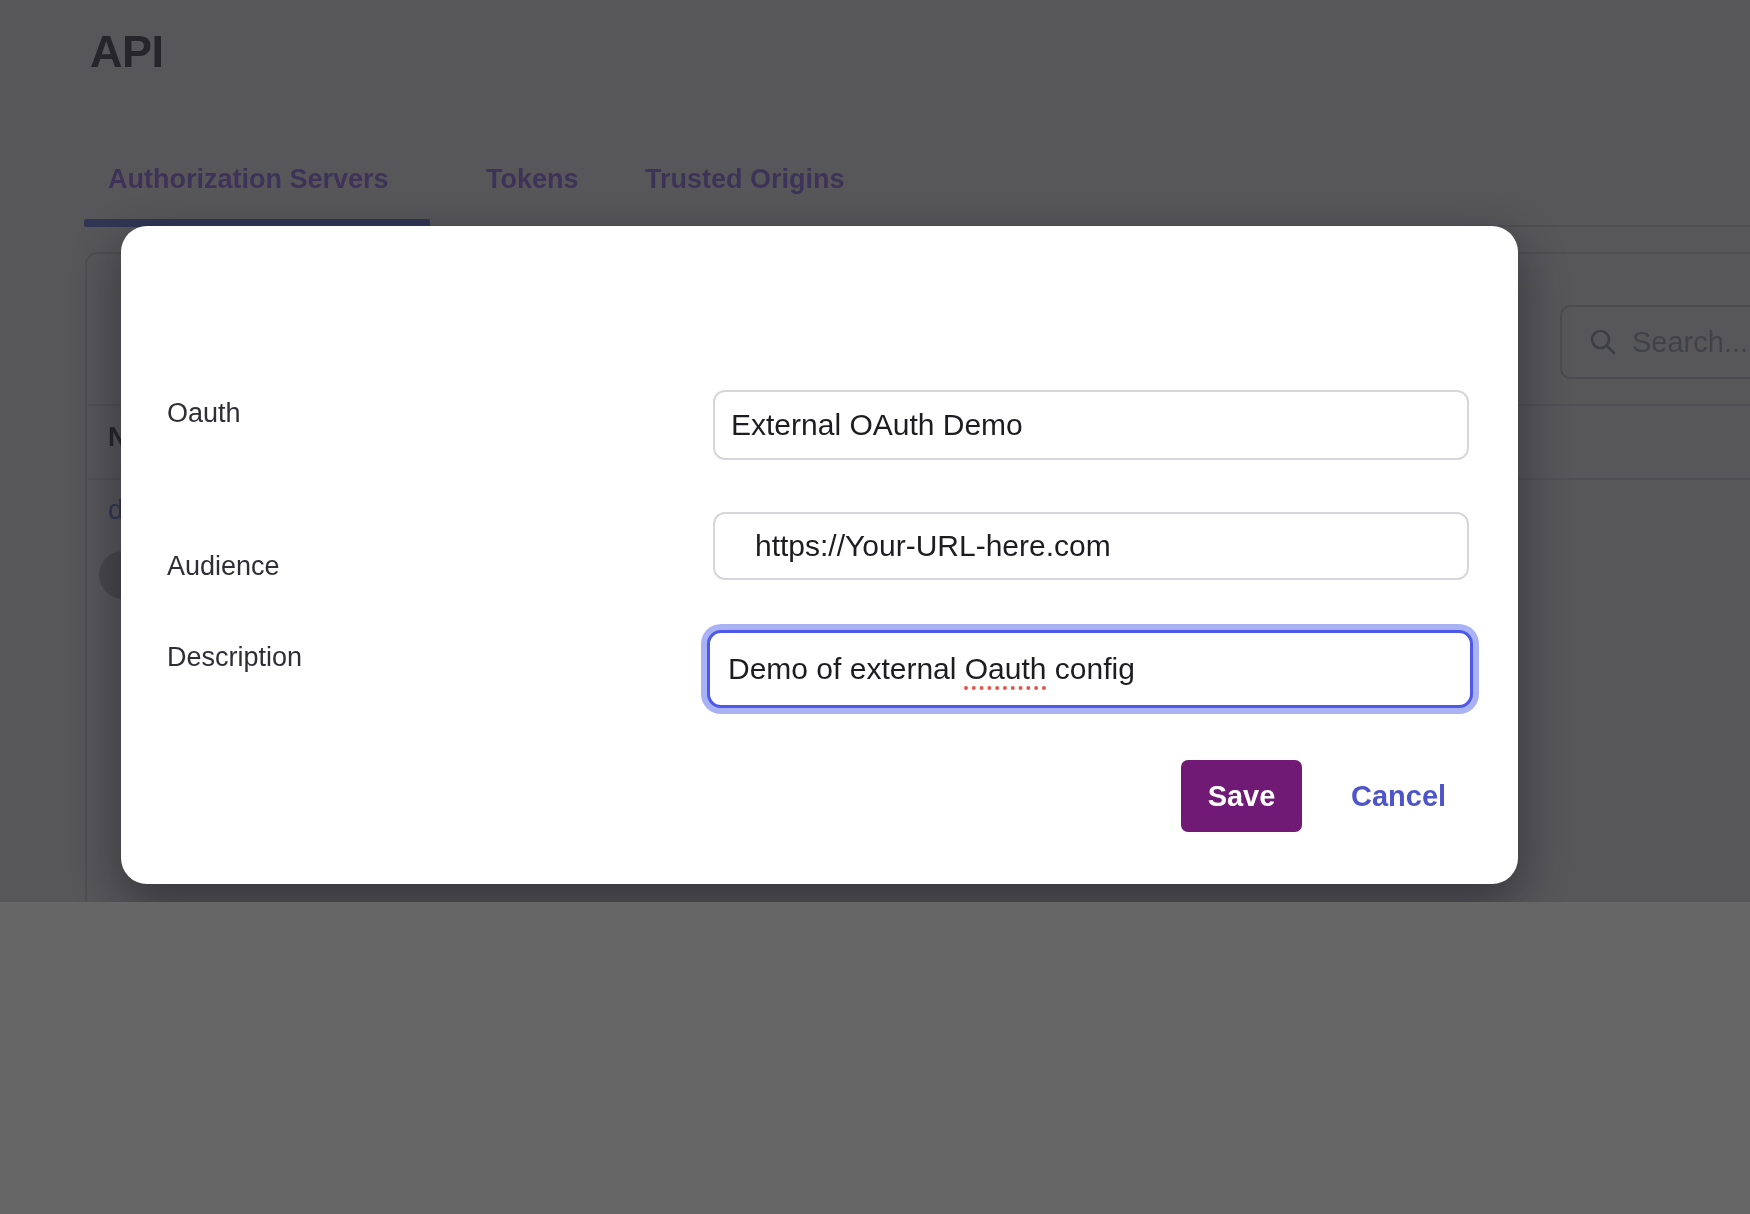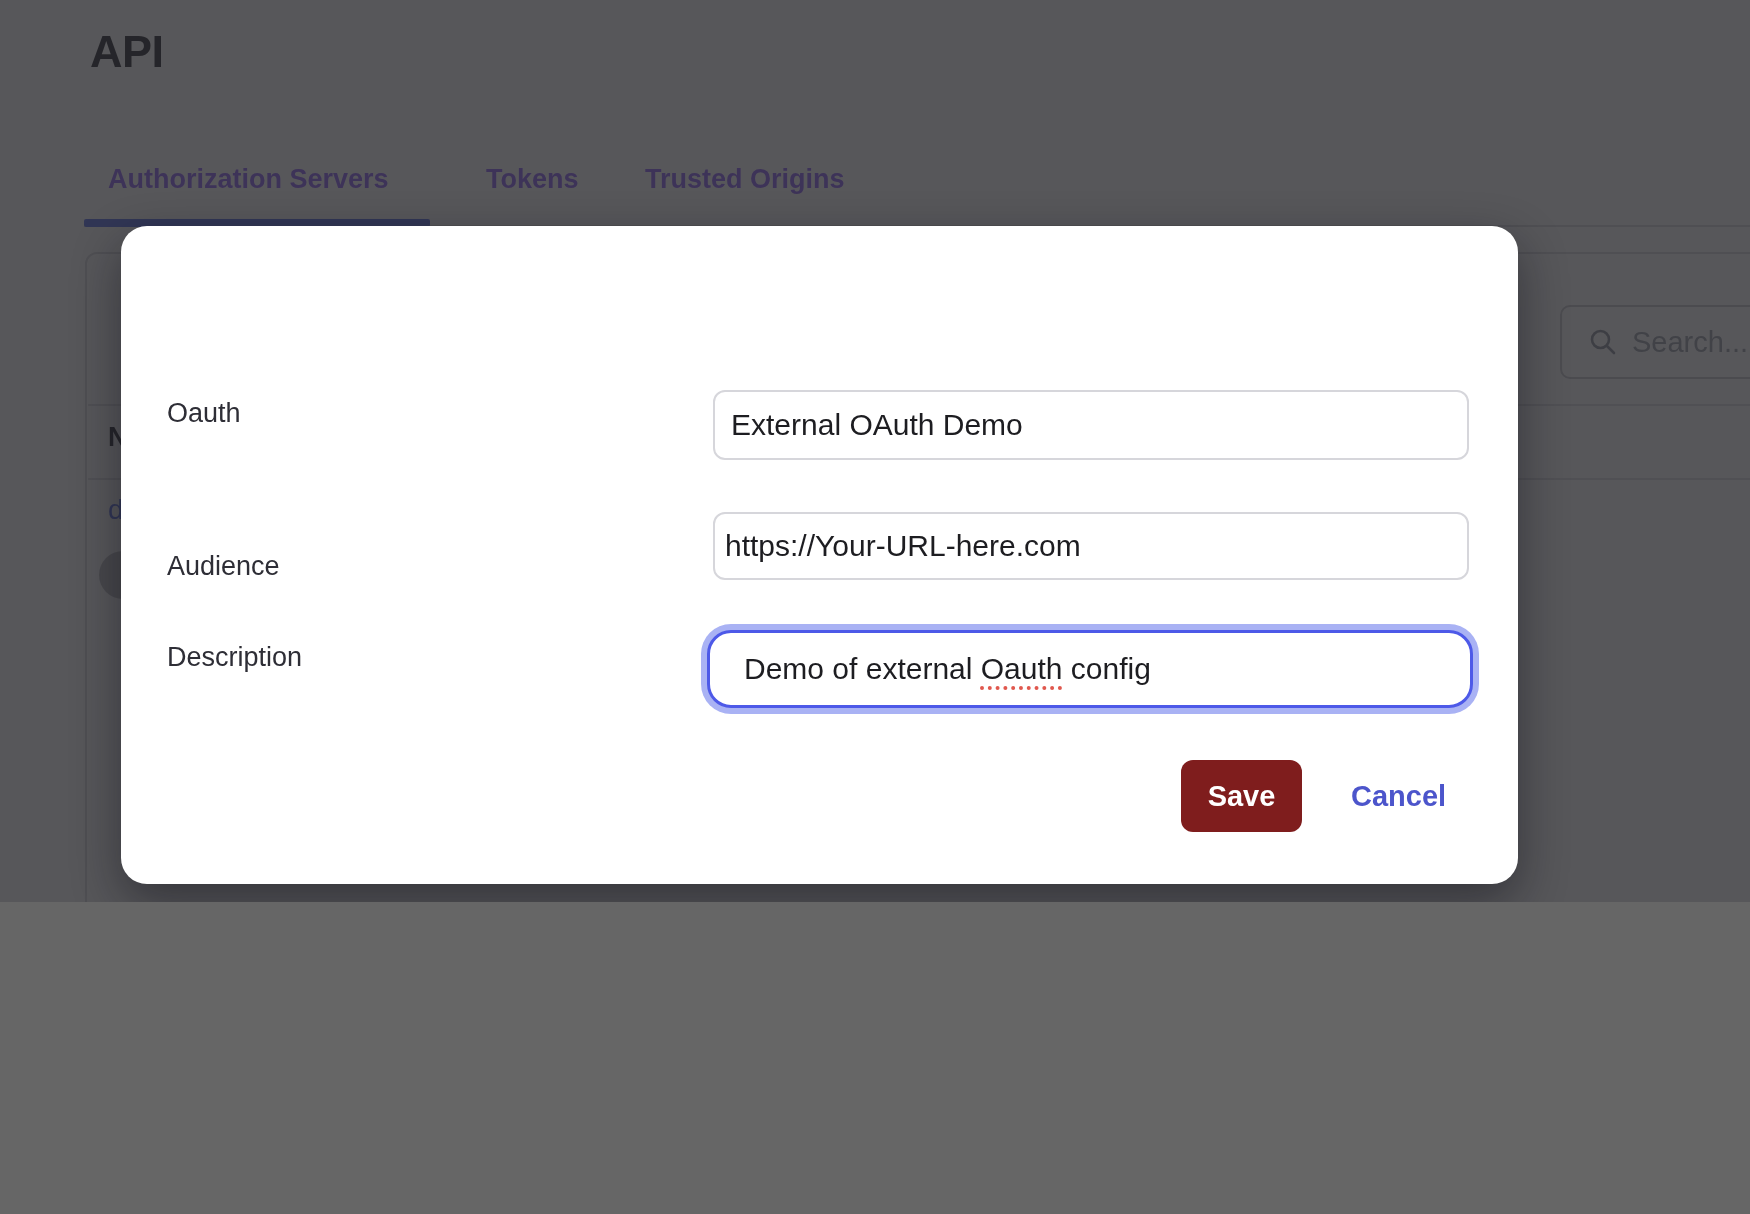--- a/index.html
+++ b/index.html
@@ -62,26 +62,26 @@
   .lbl-name { top:172px; }
   .lbl-audience { top:294px;margin-top:31px; }
   .lbl-description { top:416px; }
   .text-input {
     position:absolute; left:592px; width:756px;
     border:2px solid #d6d6db; border-radius:12px; background:#fff;
     font-family:"Liberation Sans", sans-serif; font-size:30px; color:#1d1d21;
     outline:none;
   }
   .inp-name { top:164px; height:70px; padding-left:16px; }
-  .inp-audience { top:286px; height:68px; padding-left:10px; }
+  .inp-audience { top:286px; height:68px; padding-left:40px; }
   .desc-box {
     position:absolute; left:586px; top:404px; width:766px; height:78px;
-    background:#fff; border:3px solid #4d59e8; border-radius:24px;
+    background:#fff; border:3px solid #4d59e8; border-radius:14px;
     box-shadow:0 0 0 6px #a9b2f4;
-    display:flex; align-items:center; padding-left:34px;
+    display:flex; align-items:center; padding-left:18px;
     font-size:30px; color:#1d1d21; white-space:pre; cursor:text;
   }
   .misspell {
     text-decoration:underline; text-decoration-style:dotted;
     text-decoration-color:#e0584e; text-decoration-thickness:3.5px;
     text-underline-offset:7px;
   }
   .save-btn {
     position:absolute; left:1060px; top:534px; width:121px; height:72px;
     border:none; border-radius:12px; color:#ffffff;
@@ -133,17 +133,17 @@
     <input class="text-input inp-name" type="text" value="External OAuth Demo" style="">
 
     <div class="field-label lbl-audience">Audience</div>
     <input class="text-input inp-audience" type="text" value="https://Your-URL-here.com" style="">
 
     <div class="field-label lbl-description">Description</div>
     <div class="desc-box" role="textbox" style="border-color: rgb(77, 89, 232); box-shadow: rgb(169, 178, 244) 0px 0px 0px 6px;">
       <span>Demo of external </span><span class="misspell">Oauth</span><span> config</span>
     </div>
 
-    <button class="save-btn" style="background: #7f1d1d;">Save</button>
+    <button class="save-btn" style="background: #701a75; border-radius: 7px;">Save</button>
     <div class="cancel-btn">Cancel</div>
   </div>
 
 </div>
 
 </body></html>

